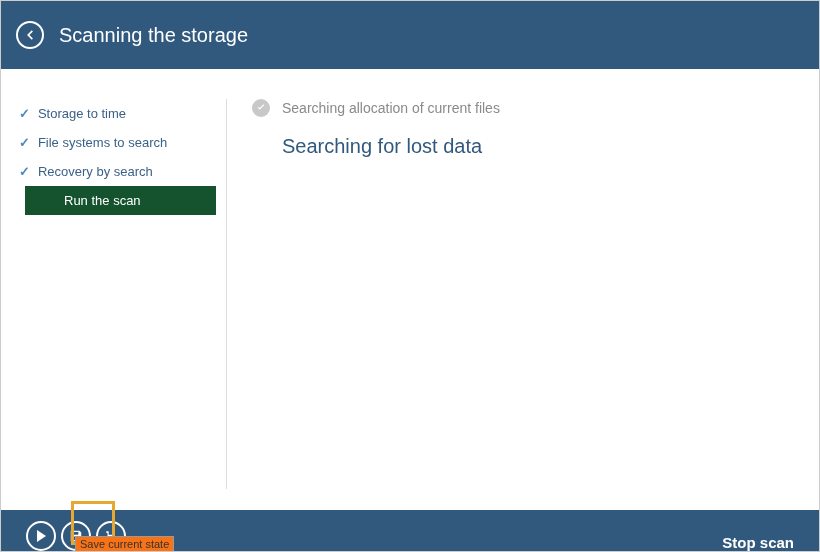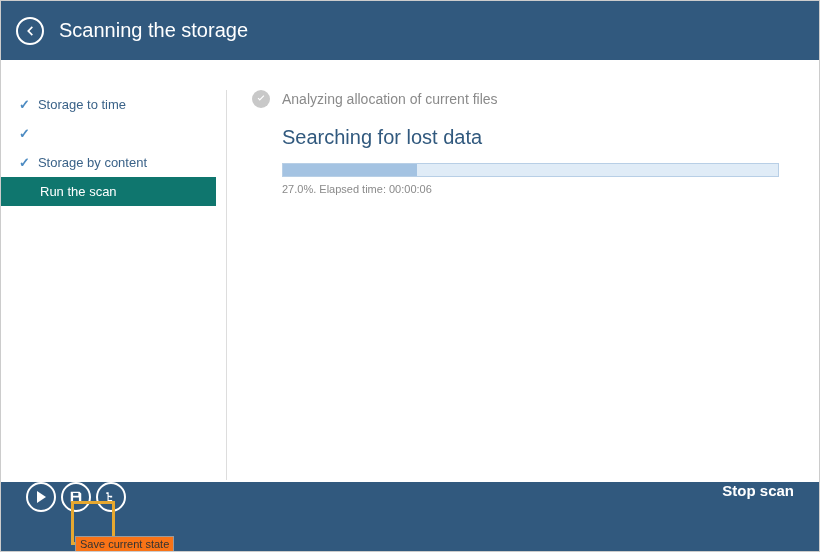--- a/index.html
+++ b/index.html
@@ -6,21 +6,21 @@
     body {
       font-family: Arial, sans-serif;
       background: #fff;
       width: 820px;
       height: 552px;
       position: relative;
       border: 1px solid #ccc;
     }
     .header {
       background: #31597e;
-      height: 59px;
+      height: 68px;
       display: flex;
       align-items: center;
       padding: 0 15px;
       gap: 15px;
     }
     .back-btn {
       width: 28px;
       height: 28px;
       border: 2px solid #fff;
       border-radius: 50%;
@@ -48,21 +48,22 @@
       display: flex;
       align-items: center;
       gap: 8px;
       padding: 7px 15px 7px 18px;
       font-size: 13px;
       cursor: pointer;
     }
     .sidebar-item .check { color: #4d8bc2; font-size: 13px; font-weight: bold; }
     .sidebar-item span { color: #3a6288; }
     .sidebar-item.active {
-      background: #0f766e;
+      background: #14532d;
+      margin-left: 24px;
     }
     .sidebar-item.active span { color: #fff; }
     .divider-v {
       width: 1px;
       background: #ddd;
       margin-top: 30px;
       height: 390px;
     }
     .content {
       flex: 1;
@@ -102,24 +103,24 @@
     .progress-text {
       color: #8a8a8a;
       font-size: 11px;
       margin-top: 6px;
     }
     .footer {
       position: absolute;
       bottom: 0;
       left: 0;
       right: 0;
-      height: 69px;
+      height: 41px;
       background: #31597e;
       display: flex;
-      align-items: flex-start;
+      align-items: flex-end;
       padding: 0 25px;
       gap: 5px;
     }
     .footer-btn {
       width: 30px;
       height: 30px;
       border: 2px solid #fff;
       border-radius: 50%;
       display: flex;
       align-items: center;
@@ -170,49 +171,44 @@
 </div>
 
 <div class="main">
   <div class="sidebar">
     <div class="sidebar-item">
       <span class="check">✓</span>
       <span>Storage to time</span>
     </div>
     <div class="sidebar-item">
       <span class="check">✓</span>
+      <span>File systems to search</span>
     </div>
     <div class="sidebar-item">
       <span class="check">✓</span>
-      <span>Storage by content</span>
+      <span>Recovery by search</span>
     </div>
     <div class="sidebar-item active">
       <span style="width:13px"></span>
       <span>Run the scan</span>
     </div>
   </div>
 
   <div class="divider-v"></div>
 
   <div class="content">
     <div class="step">
       <div class="step-icon">
         <svg viewBox="0 0 24 24">
             <path d="M9 16l-5-5 2-2 3 3 9-9 2 2z"></path>
           </svg>
       </div>
-      <div class="step-label">Analyzing allocation of current files</div>
+      <div class="step-label">Searching allocation of current files</div>
     </div>
     <div class="searching-label">Searching for lost data</div>
-    <div class="progress-wrap">
-      <div class="progress-bar">
-        <div class="progress-fill"></div>
-      </div>
-      <div class="progress-text">27.0%. Elapsed time: 00:00:06</div>
-    </div>
   </div>
 </div>
 
 <div class="footer">
   <div class="footer-btn">
     <svg width="10" height="12" viewBox="0 0 10 12">
         <path d="M1 0l9 6-9 6z"></path>
       </svg>
   </div>
   <div class="footer-btn">

